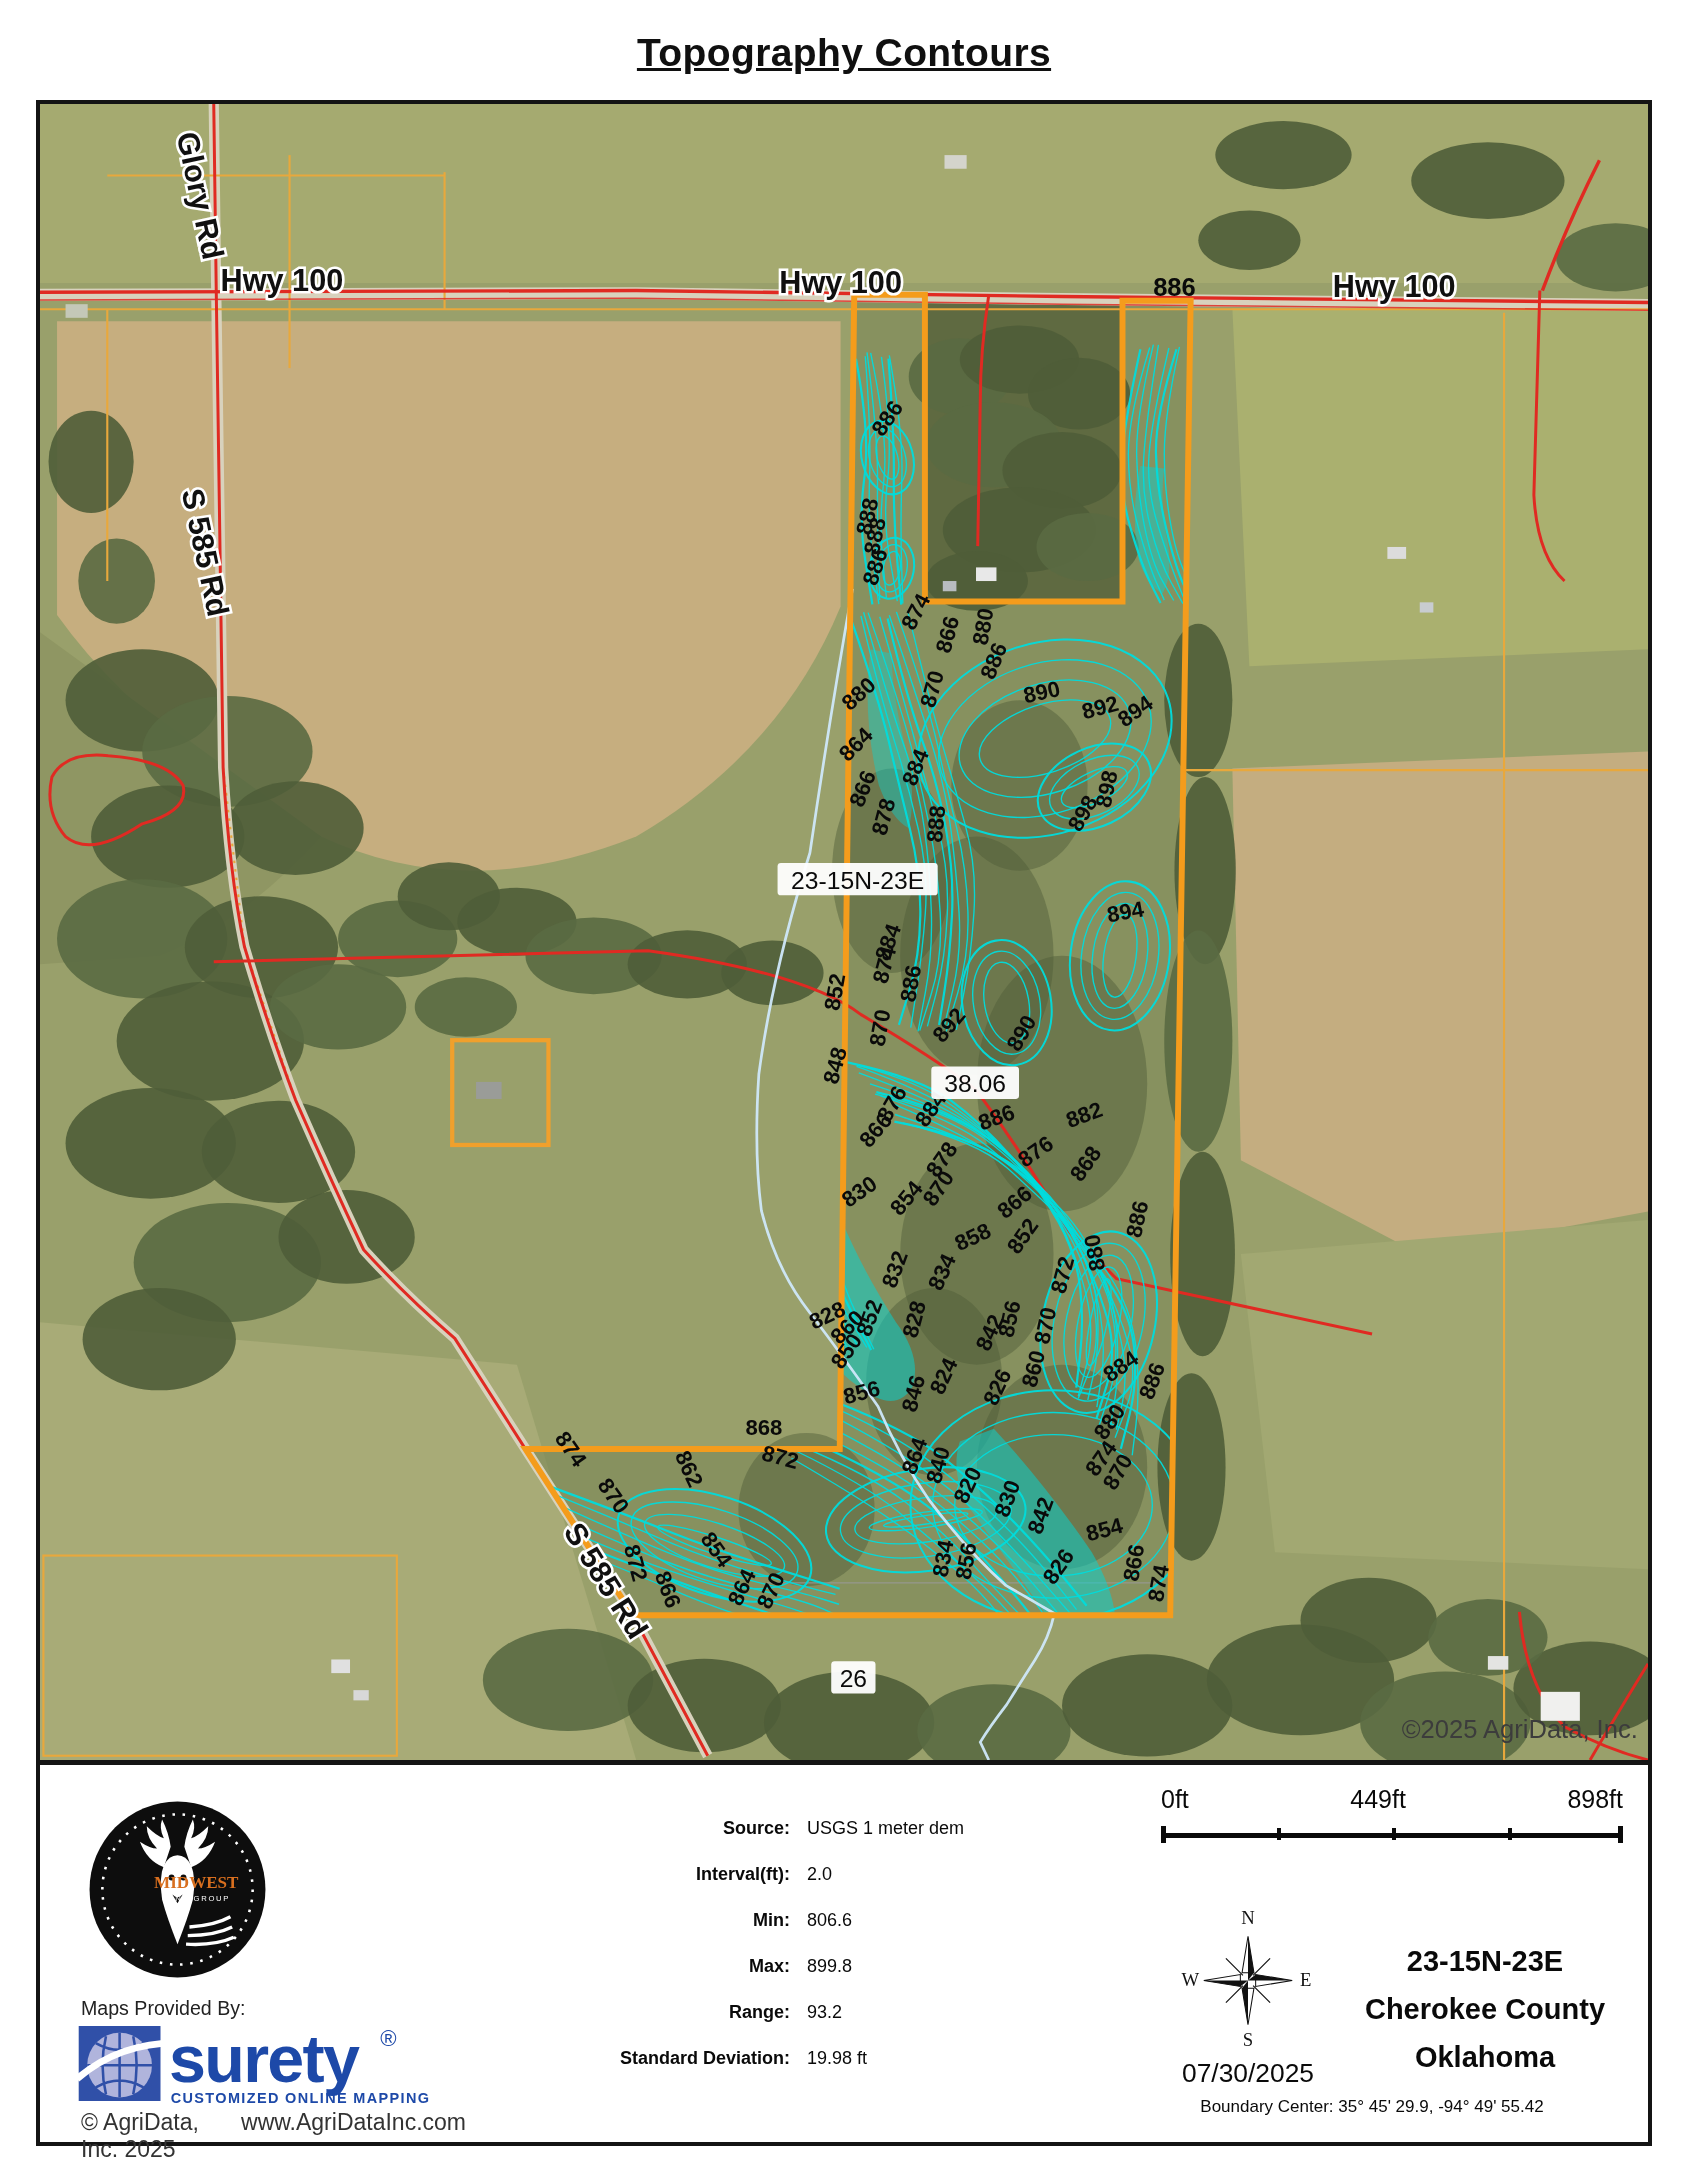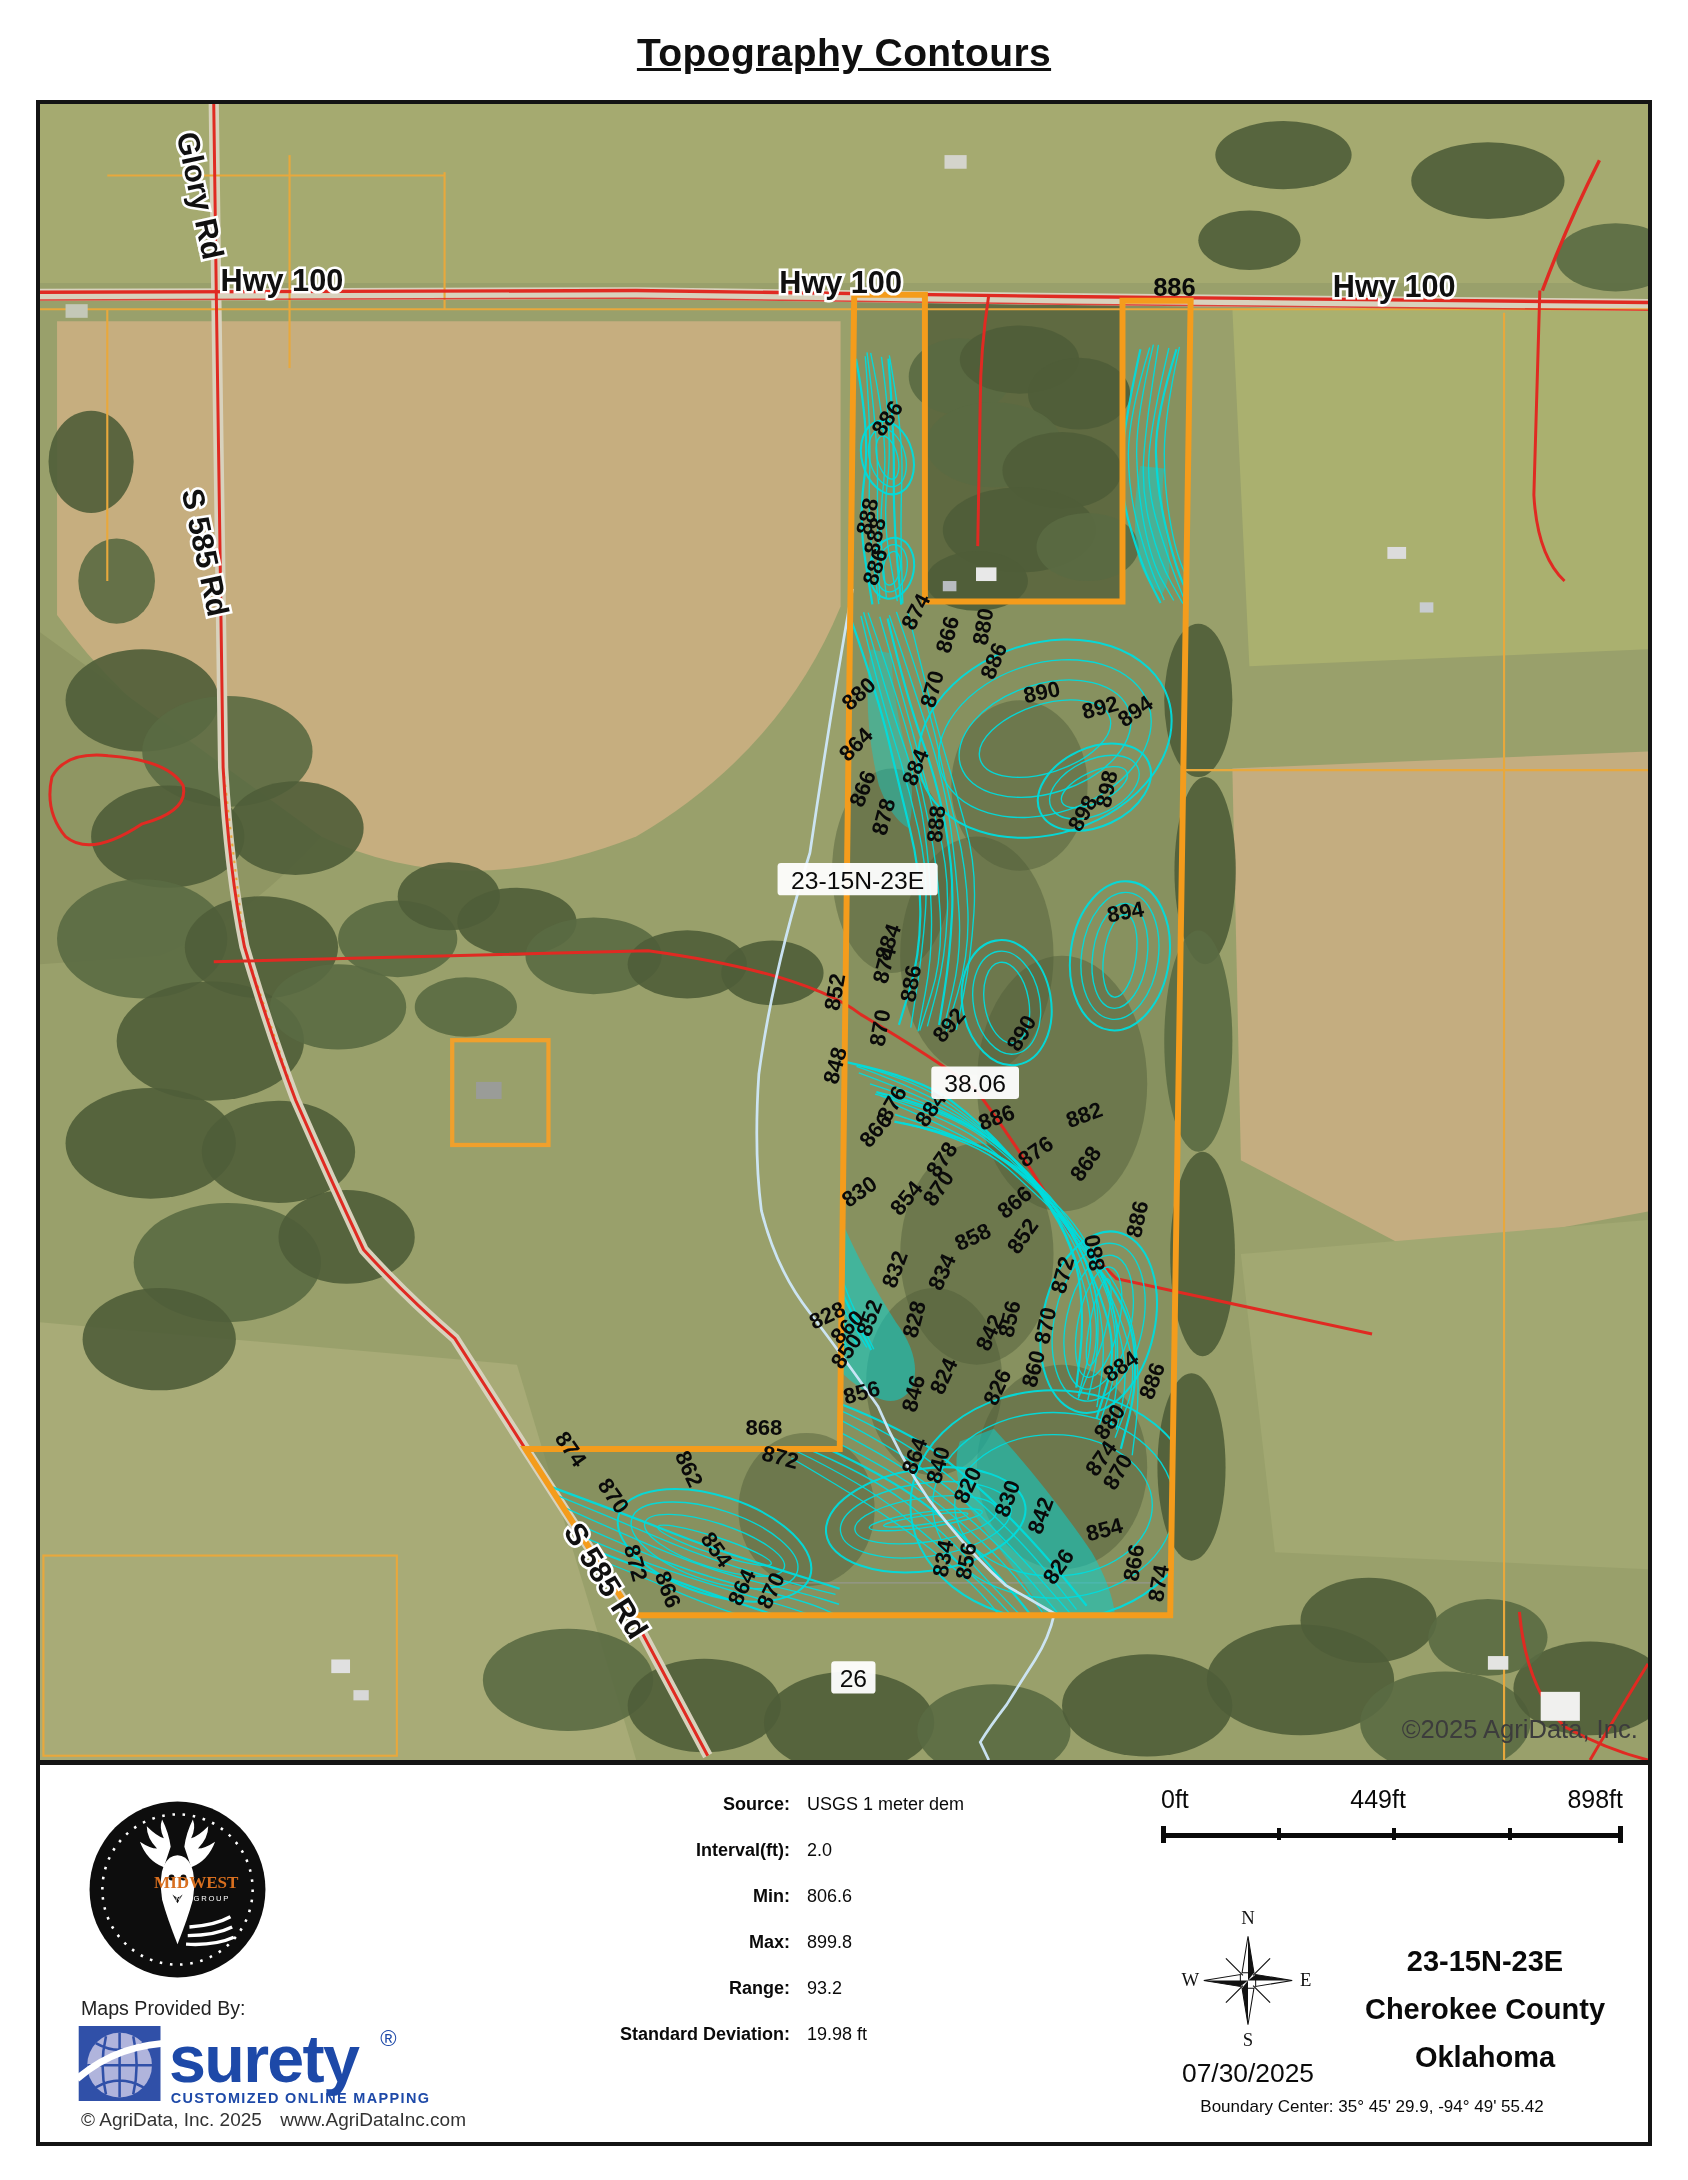--- a/index.html
+++ b/index.html
@@ -11,21 +11,21 @@
          border:4.3px solid #141414;background:#fff;box-sizing:content-box;}
   .map{position:relative;width:1608px;height:1656px;overflow:hidden;background:#99a06b;}
   .map svg{display:block;width:100%;height:100%;}
   .divider{height:5.1px;background:#141414;}
   .panel{position:relative;width:100%;height:372px;background:#fff;}
 
   
   .stats{position:absolute;left:307px;top:29px;width:750px;}
   .stat-row{display:flex;align-items:baseline;height:46px;font-size:18px;color:#0a0a0a;}
   .stat-label{width:443px;text-align:right;font-weight:bold;}
-  .stat-value{margin-left:17px;}
+  .stat-value{margin-left:17px;margin-top:24px;}
 
   
   .scalebar{position:absolute;left:1121px;top:20px;width:462px;}
   .scalebar-labels{display:flex;justify-content:space-between;font-size:25px;color:#0a0a0a;}
   .scalebar-bar{position:relative;margin-top:12px;height:19px;}
   .sb-line{position:absolute;left:0;top:6.8px;width:100%;height:5.1px;background:#0a0a0a;}
   .sb-tick{position:absolute;top:0;width:5.1px;height:17px;background:#0a0a0a;}
   .sb-tick.mid{top:1.7px;height:12px;width:4.3px;}
 
   .compass{position:absolute;left:1140px;top:143px;width:136px;height:145px;}
@@ -34,21 +34,21 @@
   .location{position:absolute;left:1285px;top:172px;width:320px;text-align:center;
             font-size:29px;font-weight:bold;color:#0a0a0a;line-height:48px;}
   .bcenter{position:absolute;left:1055px;top:332px;width:554px;text-align:center;
            font-size:17px;color:#0a0a0a;}
 
   
   .midwest{position:absolute;left:47px;top:34px;width:181px;height:181px;}
   .provider-heading{position:absolute;left:41px;top:232px;font-size:19.6px;color:#222;}
   .surety{position:absolute;left:37px;top:254px;width:409px;height:89px;}
   .agridata-row{position:absolute;left:41px;top:344px;width:385px;display:flex;
-                justify-content:space-between;font-size:19px;color:#333;}
+                justify-content:space-between;font-size:23px;color:#333;}
 </style>
 </head>
 <body>
 
 <div class="page">
   <h1 class="title">Topography Contours</h1>
 
   <div class="frame">
 
     <div class="map">

